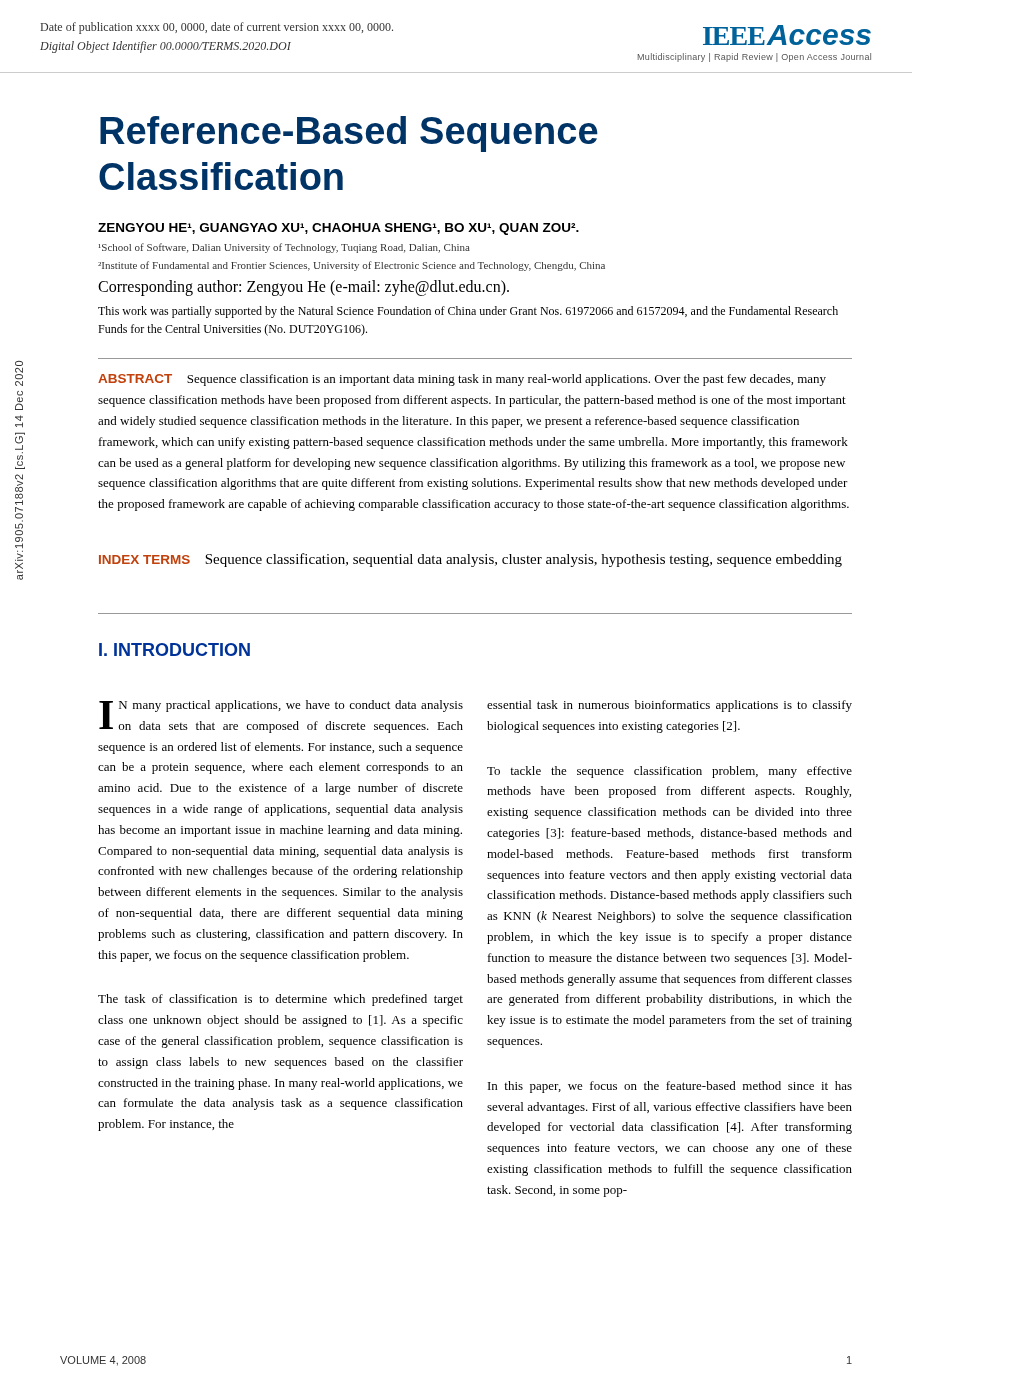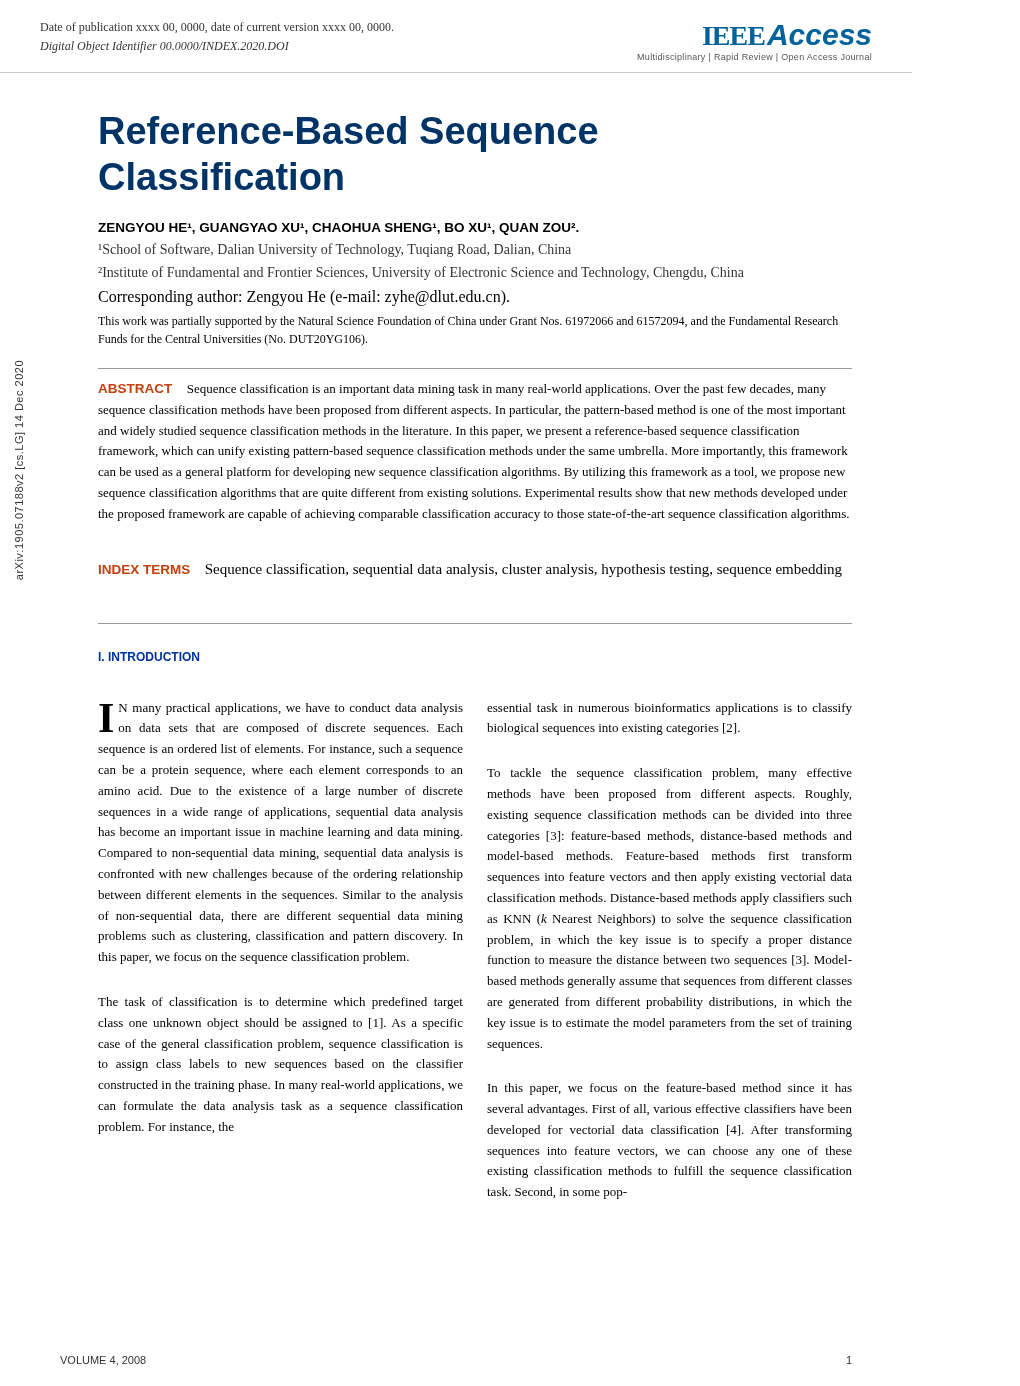--- a/index.html
+++ b/index.html
@@ -95,21 +95,21 @@
 
     
     .authors {
       font-size: 13.5px;
       font-weight: bold;
       font-family: Arial, sans-serif;
       margin-bottom: 4px;
     }
 
     .author-affiliations {
-      font-size: 14px;
+      font-size: 11px;
       color: #333;
       line-height: 1.6;
       margin-bottom: 4px;
     }
 
     .corresponding-author {
       font-size: 16px;
       margin-bottom: 6px;
     }
 
@@ -158,21 +158,21 @@
     .index-terms-body {
       font-size: 15px;
       line-height: 1.6;
       text-align: justify;
       display: inline;
     }
 
     
     .section-intro-label {
       font-family: Arial, sans-serif;
-      font-size: 12px;
+      font-size: 18px;
       font-weight: bold;
       color: #003399;
       margin-bottom: 8px;
     }
 
     .intro-text {
       font-size: 13px;
       line-height: 1.6;
       text-align: justify;
       margin-bottom: 8px;
@@ -216,21 +216,21 @@
     .col-right {}
   </style>
 </head>
 <body>
 
 <div class="page-container">
 
   <div class="header-bar">
     <div class="header-meta">
       <div>Date of publication xxxx 00, 0000, date of current version xxxx 00, 0000.</div>
-      <div class="doi">Digital Object Identifier 00.0000/INDEX.2020.DOI</div>
+      <div class="doi">Digital Object Identifier 00.0000/TERMS.2020.DOI</div>
     </div>
     <div class="ieee-logo">
       <div style="display:flex; align-items:baseline; gap:2px;">
         <span style="font-family: Liberation Serif, serif; font-weight: bold; font-size: 28px; color:#00629B; letter-spacing:-1px;">IEEE</span>
         <span style="font-family: Arial, sans-serif; font-size: 30px; font-style: italic; color:#00629B; font-weight: bold;">Access</span>
       </div>
       <div class="ieee-subtitle">Multidisciplinary | Rapid Review | Open Access Journal</div>
     </div>
   </div>
 

